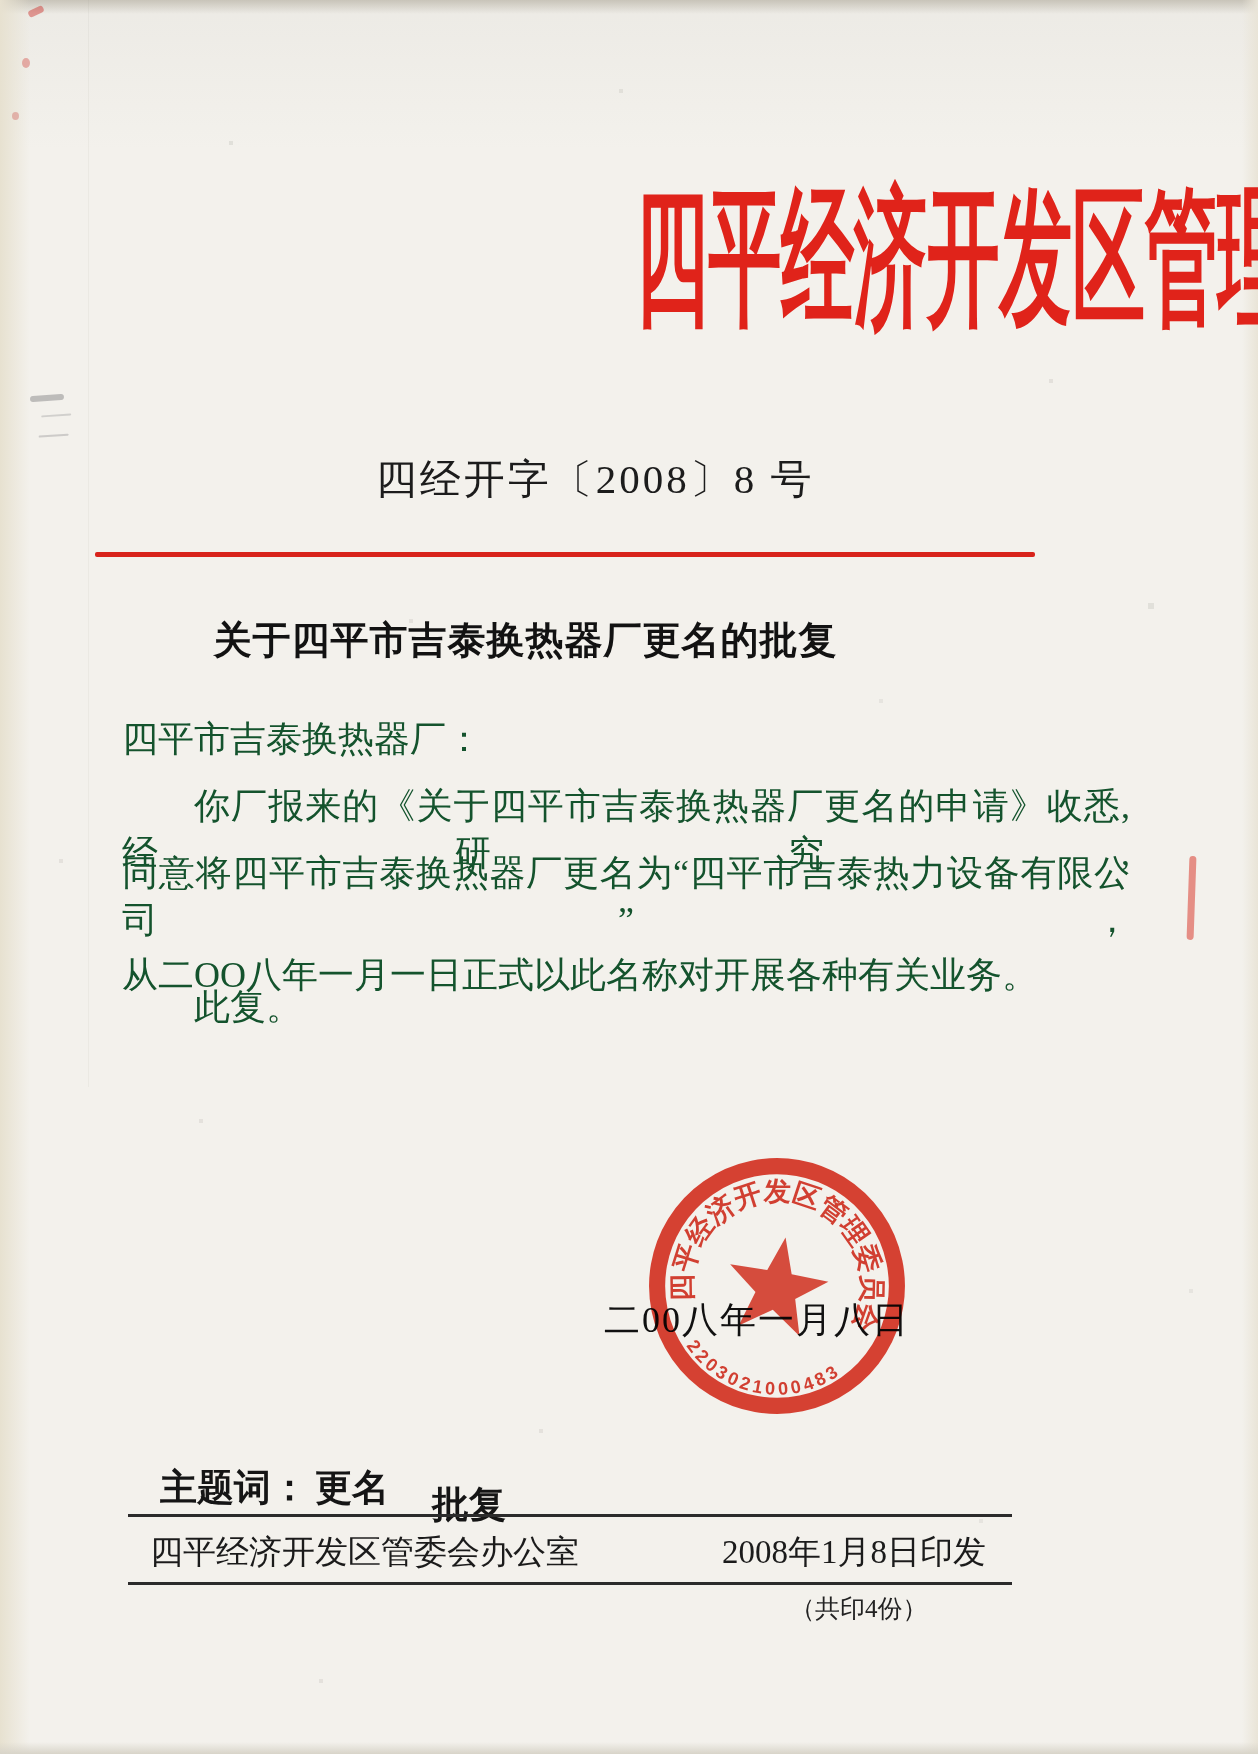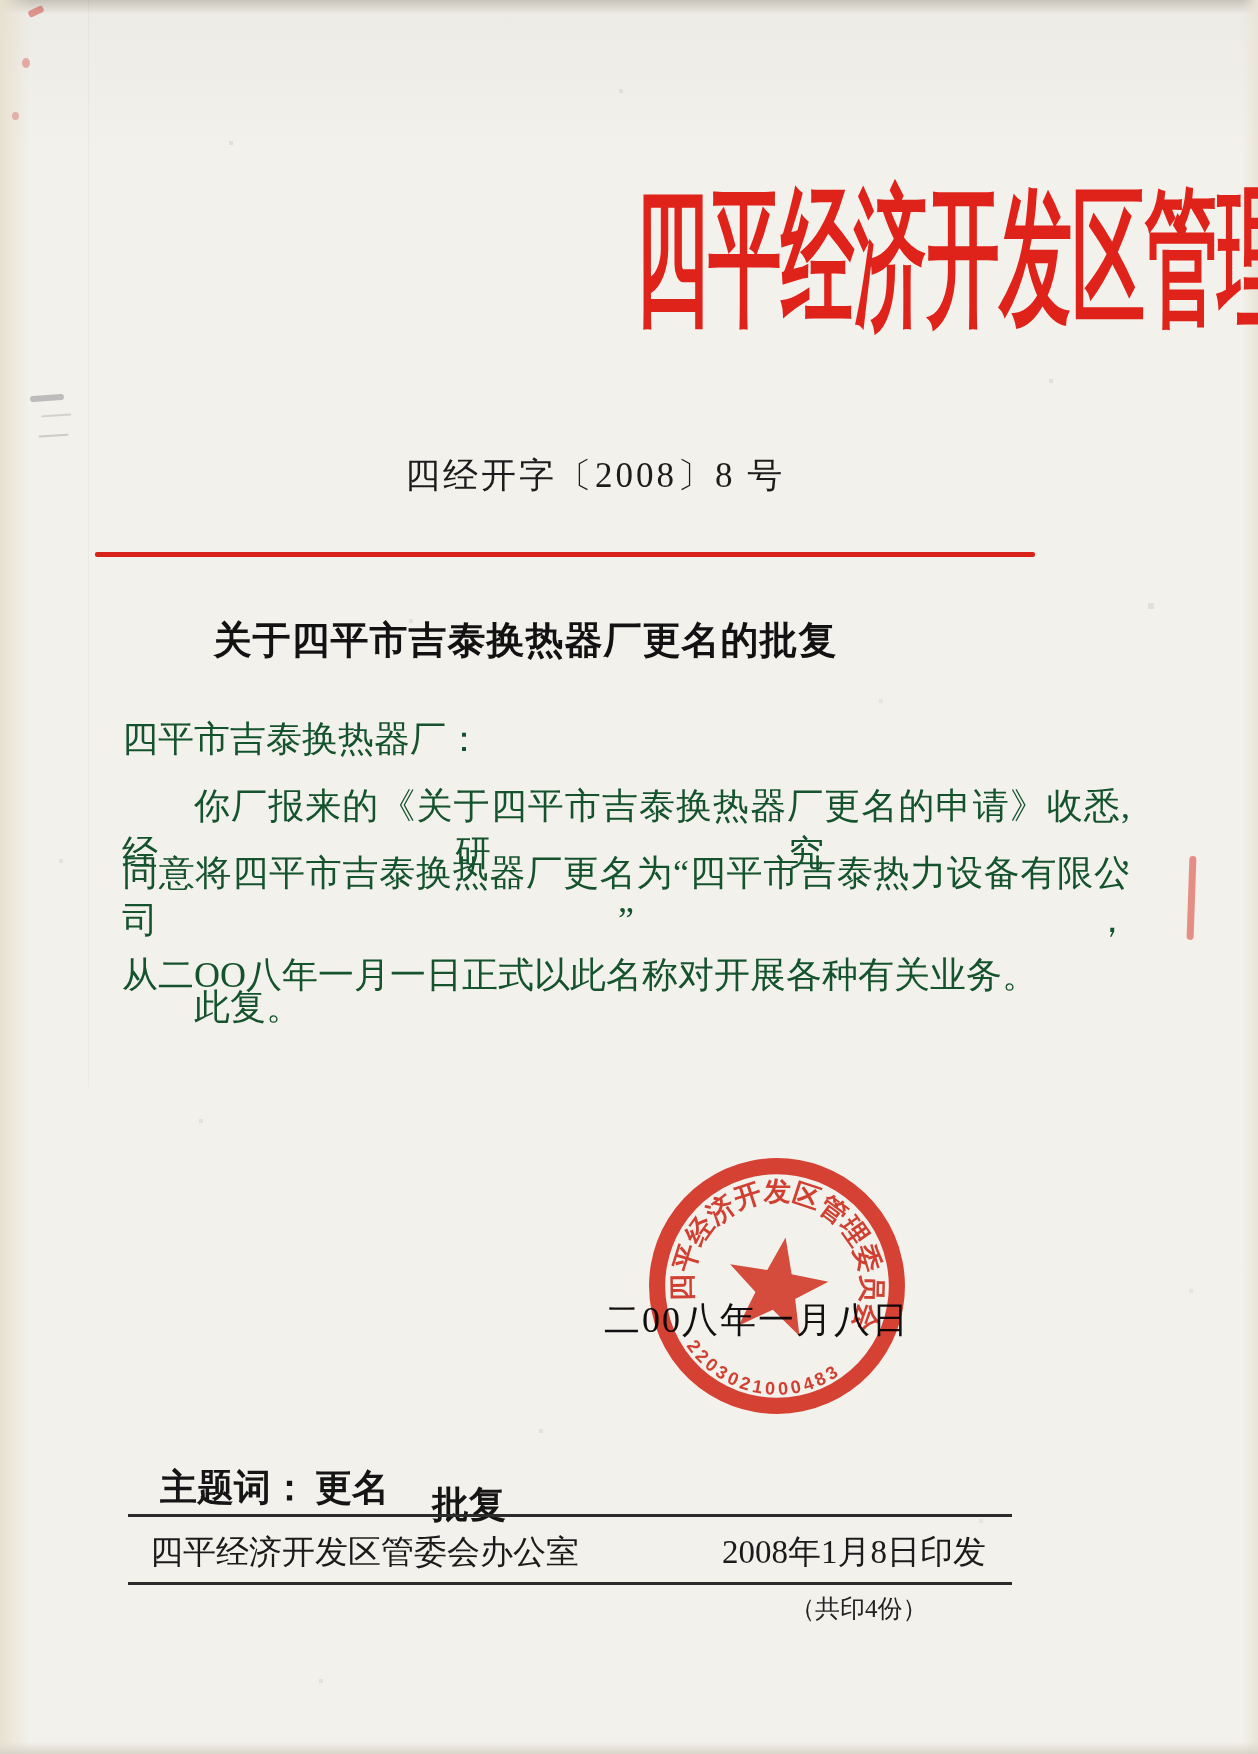--- a/index.html
+++ b/index.html
@@ -24,21 +24,21 @@
 
   
   .org-title{position:absolute;top:182px;left:95px;width:945px;text-align:center;}
   .org-title span{
     display:inline-block;white-space:nowrap;
     font-size:150px;line-height:1.02;font-weight:bold;color:#e0231a;
     transform:scaleX(0.485);transform-origin:center;
     font-family:"Liberation Serif","DejaVu Serif",serif;
   }
   .doc-number{position:absolute;top:452px;left:0;width:1190px;text-align:center;
-    font-size:35px;letter-spacing:3px;color:#1c1c1c;}
+    font-size:41px;letter-spacing:3px;color:#1c1c1c;}
   .red-rule{position:absolute;top:552px;left:95px;width:940px;height:5px;
     background:#d8231b;border-radius:2px;}
 
   
   .doc-title{position:absolute;top:615px;left:0;width:1051px;text-align:center;
     font-size:38px;font-weight:bold;letter-spacing:1px;color:#121212;
     font-family:"Liberation Sans","DejaVu Sans",sans-serif;}
   .body-line{position:absolute;left:122px;width:1008px;font-size:36px;
     line-height:1.3;color:#14532d;}
   .jfy{text-align:justify;text-align-last:justify;}

